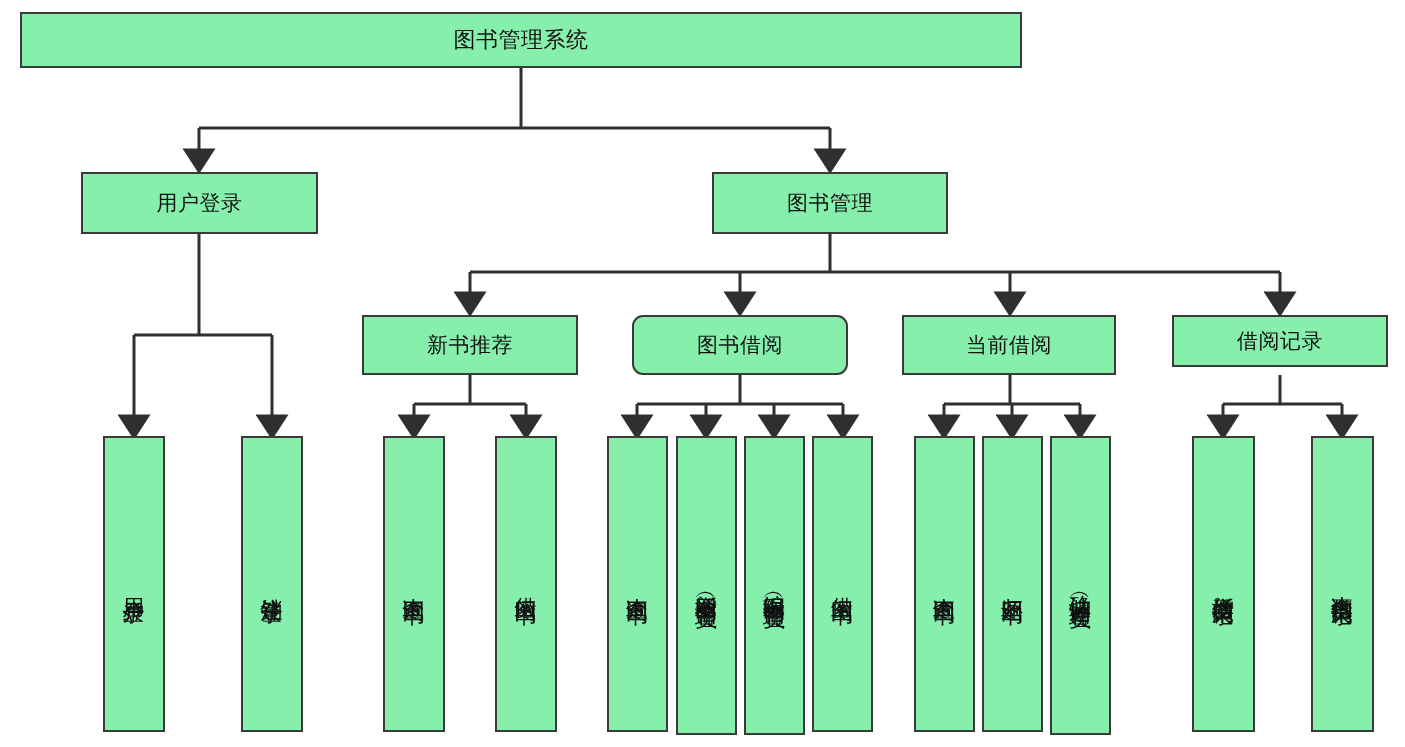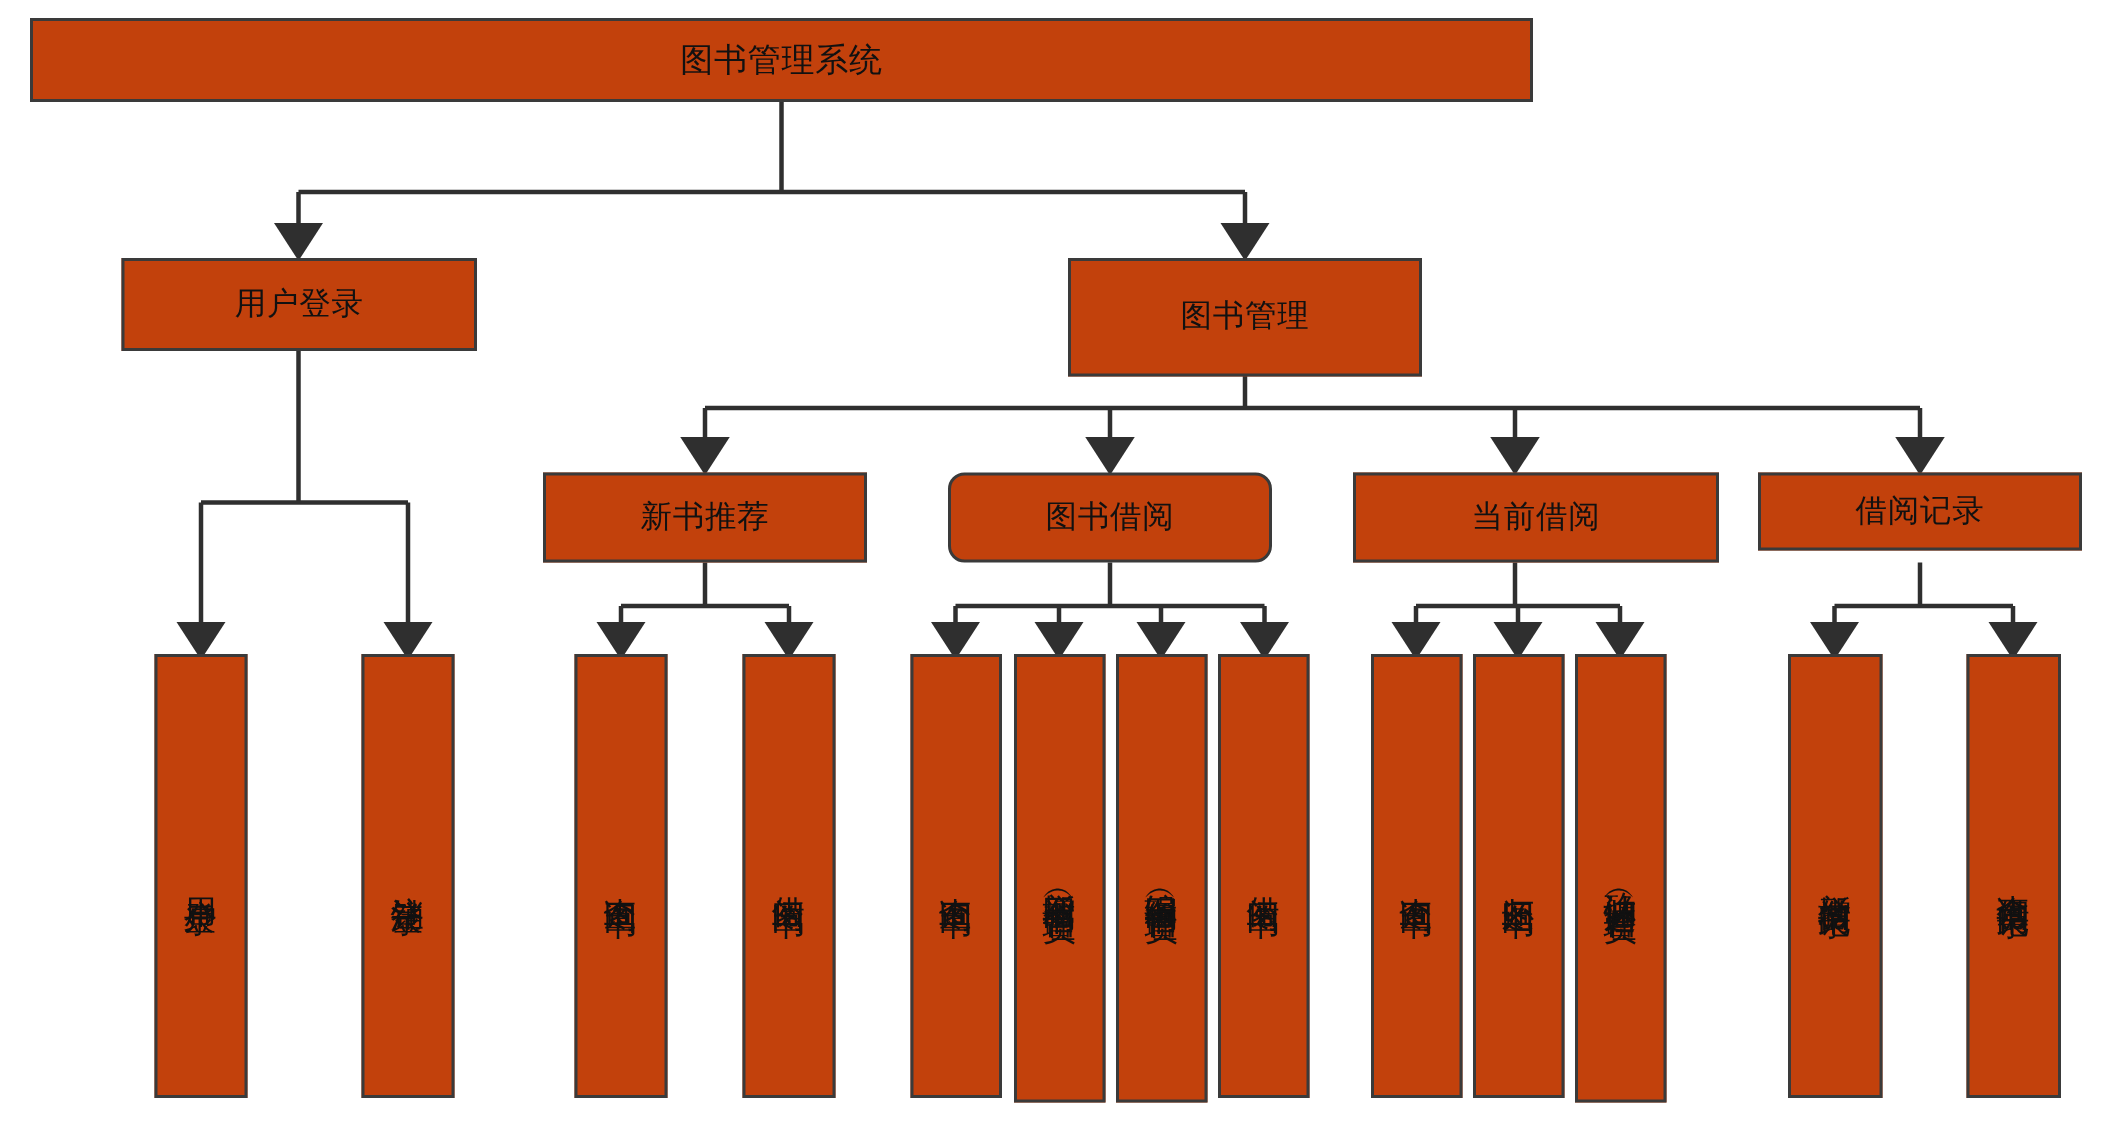--- a/index.html
+++ b/index.html
@@ -21,21 +21,21 @@
     position: absolute;
     left: 0;
     top: 0;
     width: 1405px;
     height: 747px;
     pointer-events: none;
   }
   .node {
     position: absolute;
     box-sizing: border-box;
-    background: #c2410c;
+    background: #86efac;
     border: 2px solid #3a3a3a;
     display: flex;
     align-items: center;
     justify-content: center;
     color: #111111;
     z-index: 2;
   }
   .node .label {
     display: block;
     text-align: center;
@@ -130,31 +130,31 @@
     </g>
   </svg>
 
   <div class="node h root" style="left:20px; top:12px; width:1002px; height:56px;">
     <span class="label">图书管理系统</span>
   </div>
 
   <div class="node h" style="left:81px; top:172px; width:237px; height:62px;">
     <span class="label">用户登录</span>
   </div>
-  <div class="node h" style="left:712px; top:172px; width:236px; height:79px;">
+  <div class="node h" style="left:712px; top:172px; width:236px; height:62px;">
     <span class="label">图书管理</span>
   </div>
 
   <div class="node h" style="left:362px; top:315px; width:216px; height:60px;">
     <span class="label">新书推荐</span>
   </div>
   <div class="node h" style="left:632px; top:315px; width:216px; height:60px;border-radius:11px;">
     <span class="label">图书借阅</span>
   </div>
-  <div class="node h" style="left:902px; top:315px; width:244px; height:60px;justify-content:center;">
+  <div class="node h" style="left:902px; top:315px; width:214px; height:60px;justify-content:center;">
     <span class="label">当前借阅</span>
   </div>
   <div class="node h" style="left:1172px; top:315px; width:216px; height:52px;">
     <span class="label">借阅记录</span>
   </div>
 
   <div class="node v" style="left:103px; top:436px; width:62px; height:296px;">
     <span class="label">用户登录</span>
   </div>
   <div class="node v" style="left:241px; top:436px; width:62px; height:296px;">

